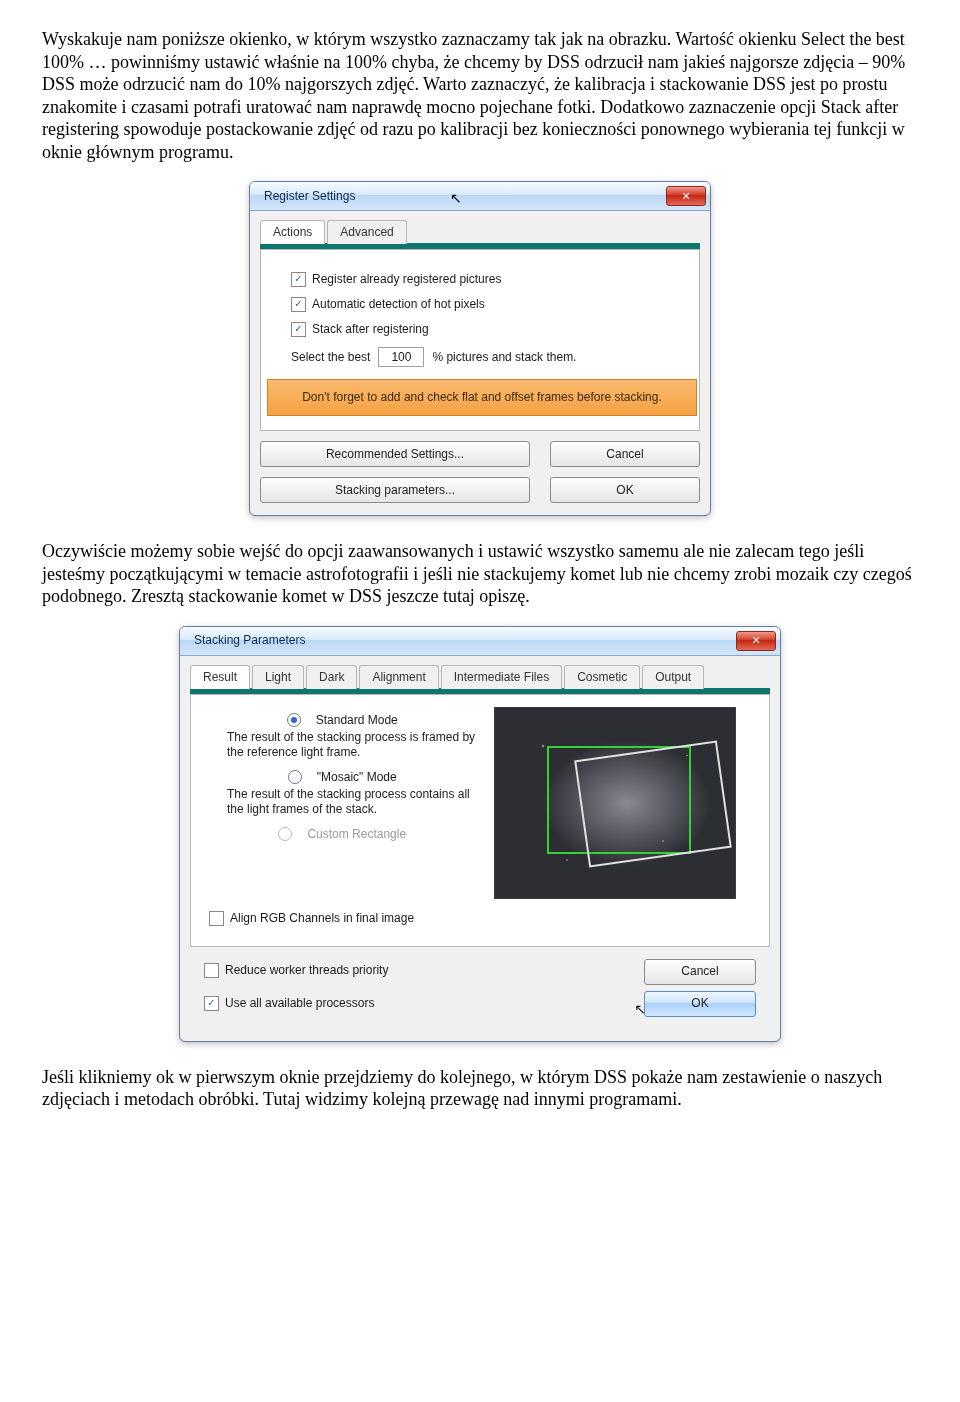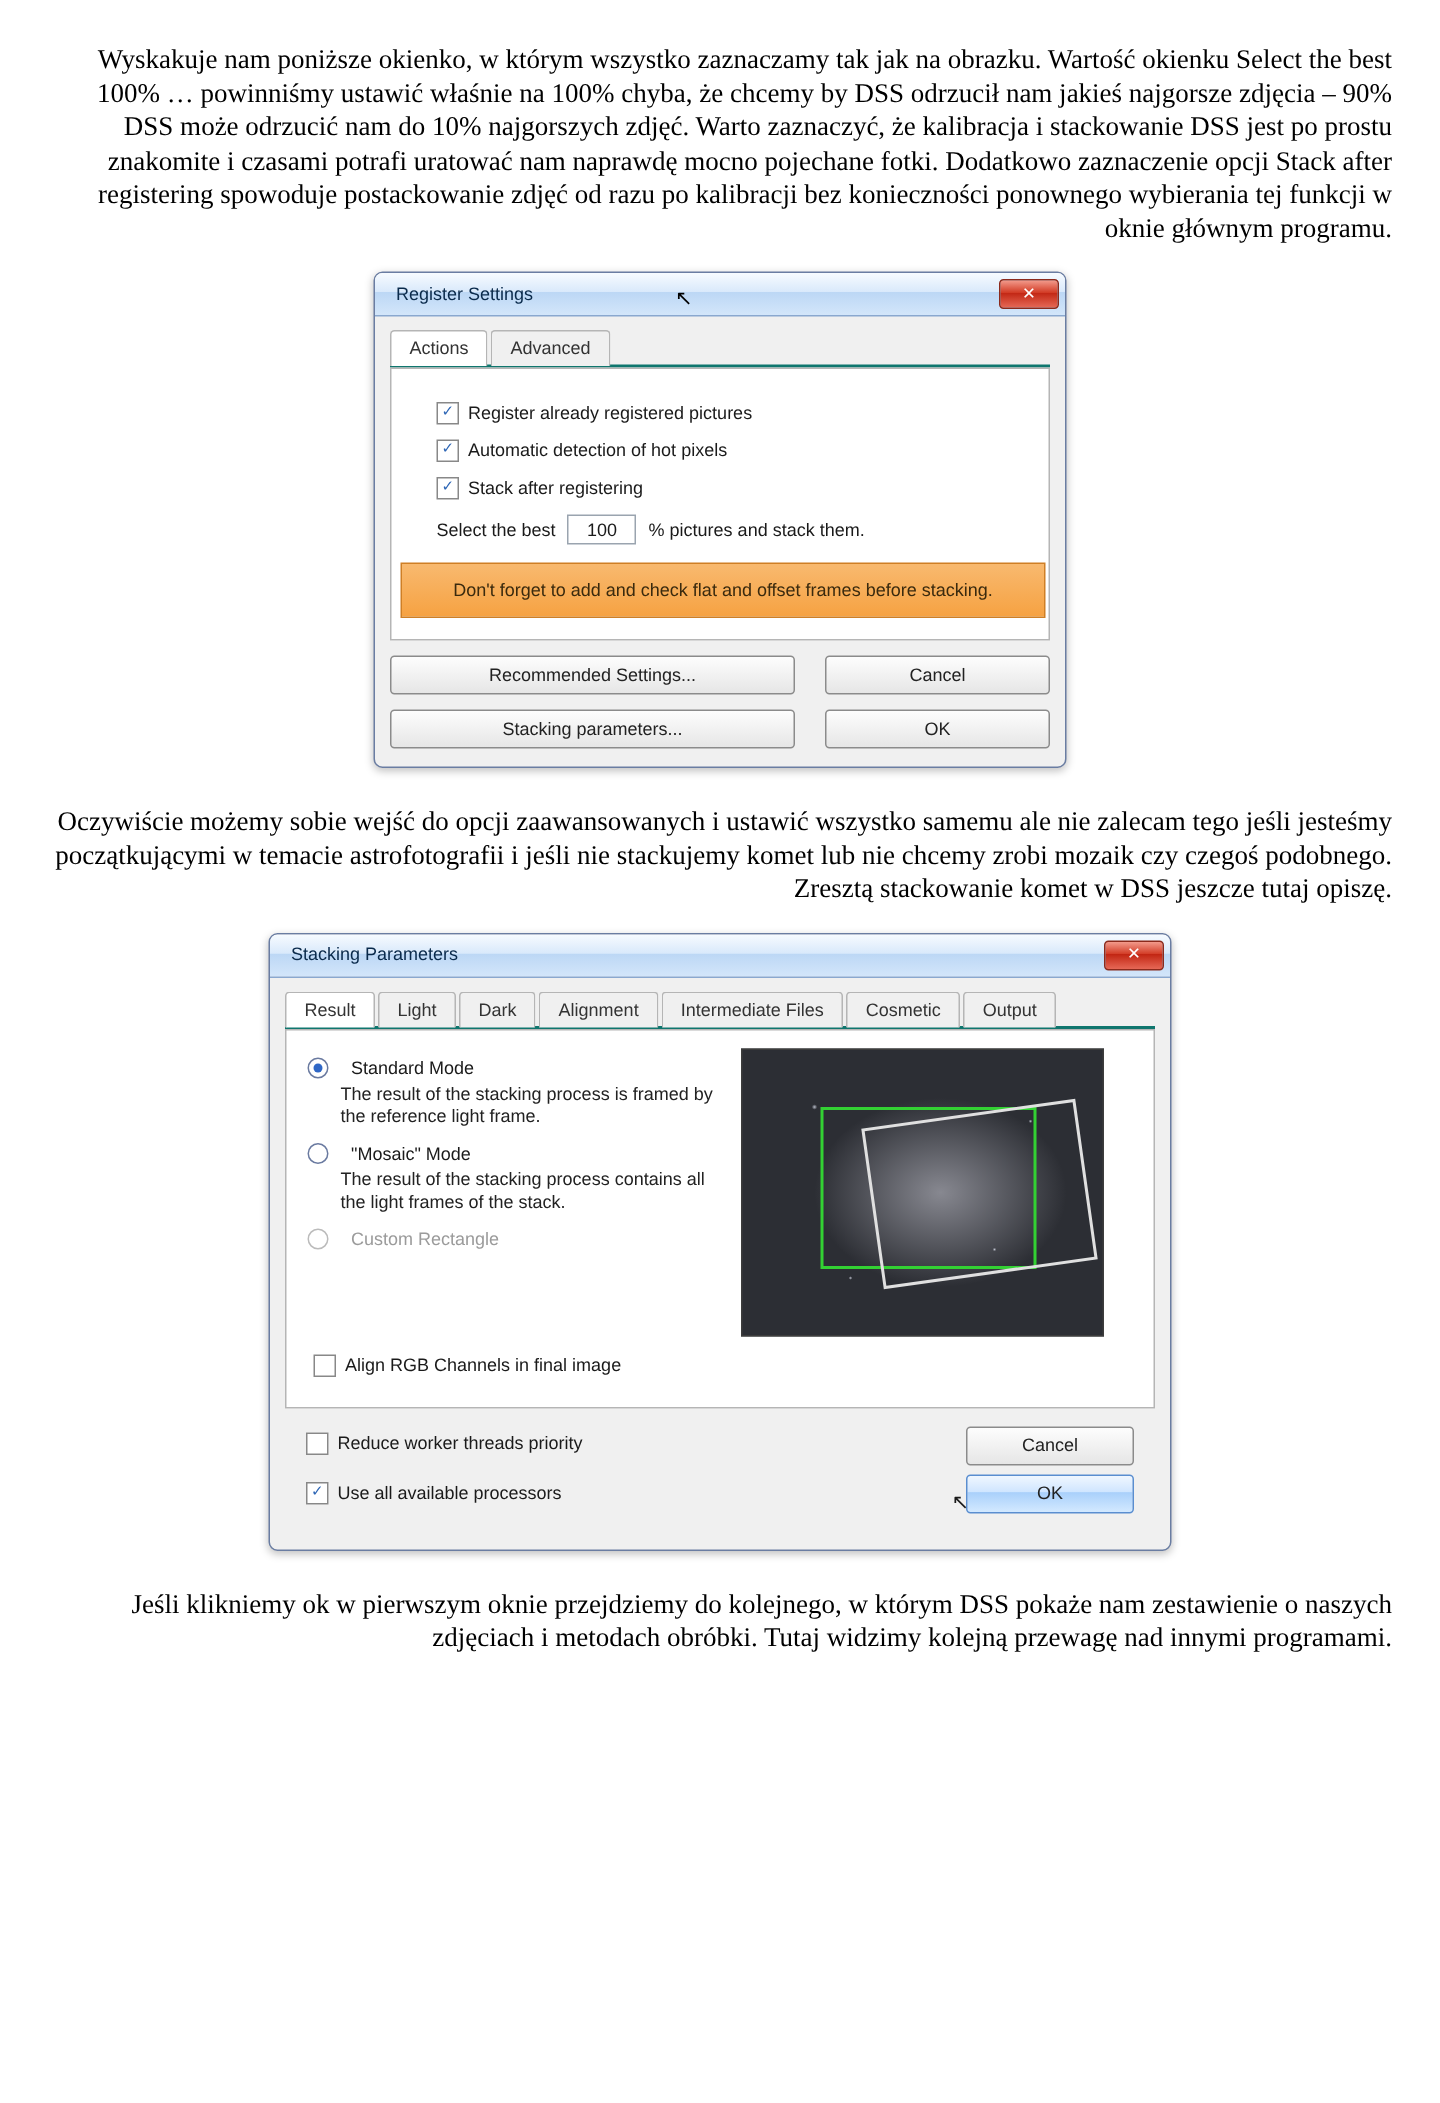--- a/index.html
+++ b/index.html
@@ -6,21 +6,21 @@
     font-family: "Times New Roman", serif;
     font-size: 18px;
     line-height: 1.25;
     margin: 0;
     padding: 28px 32px;
     background: #fff;
     color: #000;
     width: 960px;
     box-sizing: border-box;
   }
-  p { margin: 0 0 18px 0; text-align: right; }
+  p { margin: 0 0 18px 10px; }
   .fig-wrap { display:flex; justify-content:center; margin: 6px 0 24px 0; }
 
   
   .dlg {
     font-family: "Segoe UI", Tahoma, sans-serif;
     font-size: 12px;
     color: #1a1a1a;
     background: #f0f0f0;
     border: 1px solid #6a7da2;
     border-radius: 6px;
@@ -46,21 +46,21 @@
     width:38px; height:18px;
     background: linear-gradient(#f29a8b,#d23b25 45%,#c22613 46%,#e56856);
     border:1px solid #8b2a1c; border-radius:3px;
     color:#fff; display:flex; align-items:center; justify-content:center;
     font-size:11px; line-height:1;
   }
   .dlg-body { padding: 8px 10px 12px 10px; }
 
   .tabs {
     display:flex;
-    border-bottom:3px solid #0f766e;
+    border-bottom:7px solid #0f766e;
     margin-bottom:-1px;
     text-align:center;
   }
   .tab {
     padding:4px 12px;
     border:1px solid #b5b5b5;
     border-bottom:none;
     background:#f0f0f0;
     border-radius:3px 3px 0 0;
     margin-right:2px;
@@ -107,21 +107,21 @@
     background: linear-gradient(#f0f7ff,#cfe5ff 45%,#a9d0fb 46%,#d3e9ff);
     border-color:#5a8ed0;
   }
 
   
   .dlg2 { width:600px; }
   .sp-pane { background:#fff; border:1px solid #b5b5b5; padding:12px 14px 10px 14px; }
   .sp-row { display:flex; gap:14px; }
   .sp-left { flex:1.05; }
   .sp-right { flex:1; }
-  .radio-row { display:flex; align-items:center; gap:15px; margin:6px 0 2px 0; }
+  .radio-row { display:flex; align-items:center; gap:15px; margin:6px 0 2px 0;justify-content:center; }
   .radio {
     width:12px; height:12px; border-radius:50%;
     border:1px solid #6a7aa0; background:#fff;
     display:inline-flex; align-items:center; justify-content:center;
   }
   .radio.sel::after { content:""; width:6px; height:6px; border-radius:50%; background:#2f67c6; }
   .desc { font-size:12px; color:#222; margin:2px 0 10px 22px; line-height:1.25; }
   .disabled { color:#9b9b9b; }
   .thumb {
     width:240px; height:190px;

